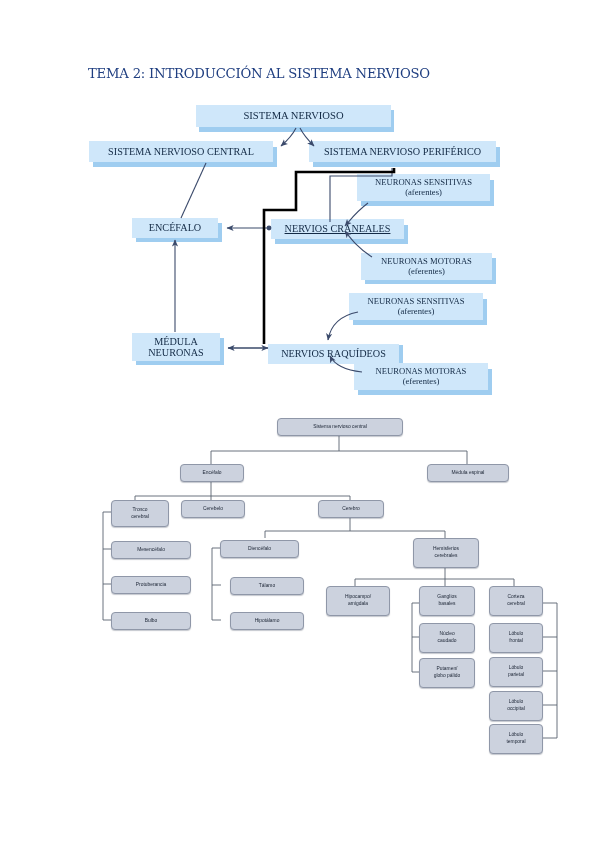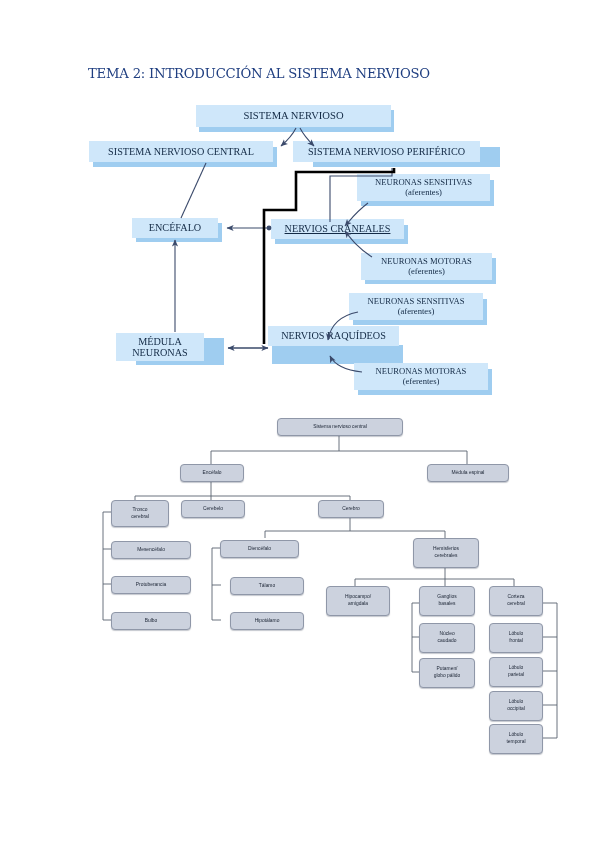--- a/index.html
+++ b/index.html
@@ -114,21 +114,21 @@
     </svg>
 
     <div class="bx" style="left:196px;top:105px;width:195px;height:22px;font-size:10.6px;">
       <span class="t">SISTEMA NERVIOSO</span>
     </div>
 
     <div class="bx" style="left:89px;top:141px;width:184px;height:21px;font-size:10.2px;">
       <span class="t">SISTEMA NERVIOSO CENTRAL</span>
     </div>
 
-    <div class="bx" style="left:293px;top:141px;width:187px;height:21px;font-size:10.2px;">
+    <div class="bx" style="left:309px;top:141px;width:187px;height:21px;font-size:10.2px;">
       <span class="t">SISTEMA NERVIOSO PERIFÉRICO</span>
     </div>
 
     <div class="bx" style="left:132px;top:218px;width:86px;height:20px;font-size:10.2px;">
       <span class="t">ENCÉFALO</span>
     </div>
 
     <div class="bx" style="left:271px;top:219px;width:133px;height:20px;font-size:10.2px;text-decoration:underline;">
       <span class="t">NERVIOS CRANEALES</span>
     </div>
@@ -136,26 +136,26 @@
     <div class="bx" style="left:357px;top:174px;width:133px;height:27px;font-size:8.6px;flex-direction:column;">
       <span class="t">NEURONAS SENSITIVAS</span>
       <span class="t">(aferentes)</span>
     </div>
 
     <div class="bx" style="left:361px;top:253px;width:131px;height:27px;font-size:8.6px;flex-direction:column;">
       <span class="t">NEURONAS MOTORAS</span>
       <span class="t">(eferentes)</span>
     </div>
 
-    <div class="bx" style="left:116px;top:333px;width:88px;height:28px;font-size:10.2px;flex-direction:column;">
+    <div class="bx" style="left:132px;top:333px;width:88px;height:28px;font-size:10.2px;flex-direction:column;">
       <span class="t">MÉDULA</span>
       <span class="t">NEURONAS</span>
     </div>
 
-    <div class="bx" style="left:268px;top:326px;width:131px;height:20px;font-size:10.2px;">
+    <div class="bx" style="left:268px;top:344px;width:131px;height:20px;font-size:10.2px;">
       <span class="t">NERVIOS RAQUÍDEOS</span>
     </div>
 
     <div class="bx" style="left:349px;top:293px;width:134px;height:27px;font-size:8.6px;flex-direction:column;">
       <span class="t">NEURONAS SENSITIVAS</span>
       <span class="t">(aferentes)</span>
     </div>
 
     <div class="bx" style="left:354px;top:363px;width:134px;height:27px;font-size:8.6px;flex-direction:column;">
       <span class="t">NEURONAS MOTORAS</span>

